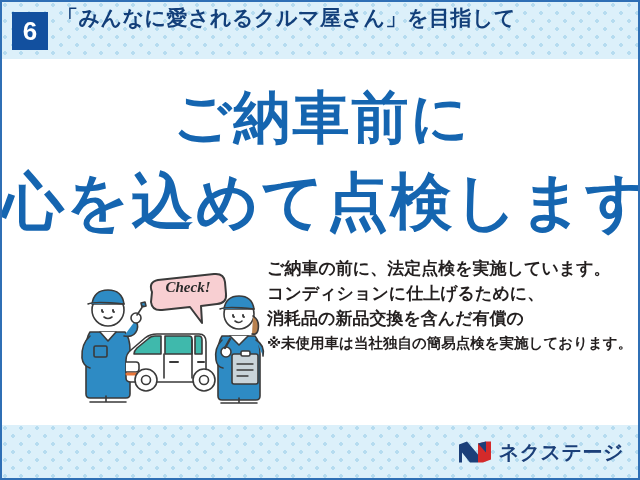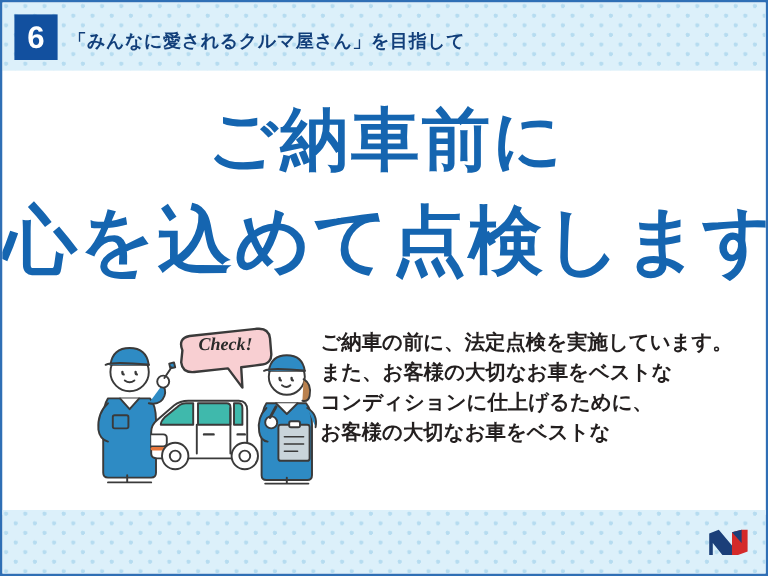--- a/index.html
+++ b/index.html
@@ -36,37 +36,37 @@
 
   
   #step-badge{
     position:absolute;left:10px;top:10px;width:36px;height:38px;
     background:#12509f;
     display:flex;align-items:center;justify-content:center;
     color:#ffffff;font-size:26px;font-weight:bold;line-height:1;
     letter-spacing:0;
   }
   #header-title{
-    position:absolute;left:55px;top:23px;
-    font-size:15px;font-weight:bold;color:#123f7a;
+    position:absolute;left:55px;top:2px;
+    font-size:21px;font-weight:bold;color:#123f7a;
     letter-spacing:0.5px;white-space:nowrap;
   }
 
   
   .headline{
     position:absolute;width:640px;text-align:center;
     color:#1565b0;font-weight:bold;white-space:nowrap;
     letter-spacing:2px;
   }
   #headline-1{ top:86px;font-size:57px;line-height:58px; }
   #headline-2{ top:168px;font-size:62px;line-height:64px; }
 
   
   #body-copy{
-    position:absolute;left:265px;top:271px;width:370px;
+    position:absolute;left:265px;top:254px;width:370px;
     color:#231f1f;font-size:17px;line-height:25px;
     font-weight:bold;
   }
   #body-copy .line{white-space:nowrap;}
   #body-copy .note{font-size:14.5px;line-height:24px;}
 
   
   #illustration{
     position:absolute;left:78px;top:268px;width:195px;height:135px;
   }
@@ -186,28 +186,29 @@
         <g>
           <path d="M72 22 q-4 -10 6 -12 l56 -6 q10 -1 11 8 l1 12 q1 9 -9 10 l-16 2 l1 17 l-12 -16 l-28 3 q-10 1 -11 -8 z" fill="#f8cfd2" stroke="#3a3a3a" stroke-width="2"></path>
         </g>
       </g>
       <text x="108" y="22" text-anchor="middle" font-family="'Liberation Serif','DejaVu Serif',serif" font-size="15" font-style="italic" font-weight="bold" fill="#2b2b2b">Check!</text>
     </svg>
   </div>
 
   <div id="body-copy">
     <div class="line">ご納車の前に、法定点検を実施しています。</div>
-    <div class="line">また、お客様の大切なお車をベストな</div>
     <div class="line">コンディションに仕上げるために、</div>
-    <div class="line">お客様の大切なお車をベストな</div>
+    <div class="line">消耗品の新品交換を含んだ有償の</div>
+    <div class="line note">※未使用車は当社独自の簡易点検を実施しております。</div>
   </div>
 
   <div id="footer-band" class="dots">
     <div id="footer-logo">
       <svg id="logo-mark" viewBox="0 0 34 23" xmlns="http://www.w3.org/2000/svg">
         <path d="M1 22 L1 4 L9 1 L20 14 L20 22 L12 22 L4 12 L4 22 Z" fill="#1b3f79"></path>
         <path d="M20 22 L20 3 L28 1 L33 1 L33 19 L25 22 Z" fill="#d42a2a"></path>
         <path d="M20 3 L28 1 L28 12 Z" fill="#1b3f79"></path>
       </svg>
+      <span id="logo-text">ネクステージ</span>
     </div>
   </div>
 
 </div>
 
 </body></html>

